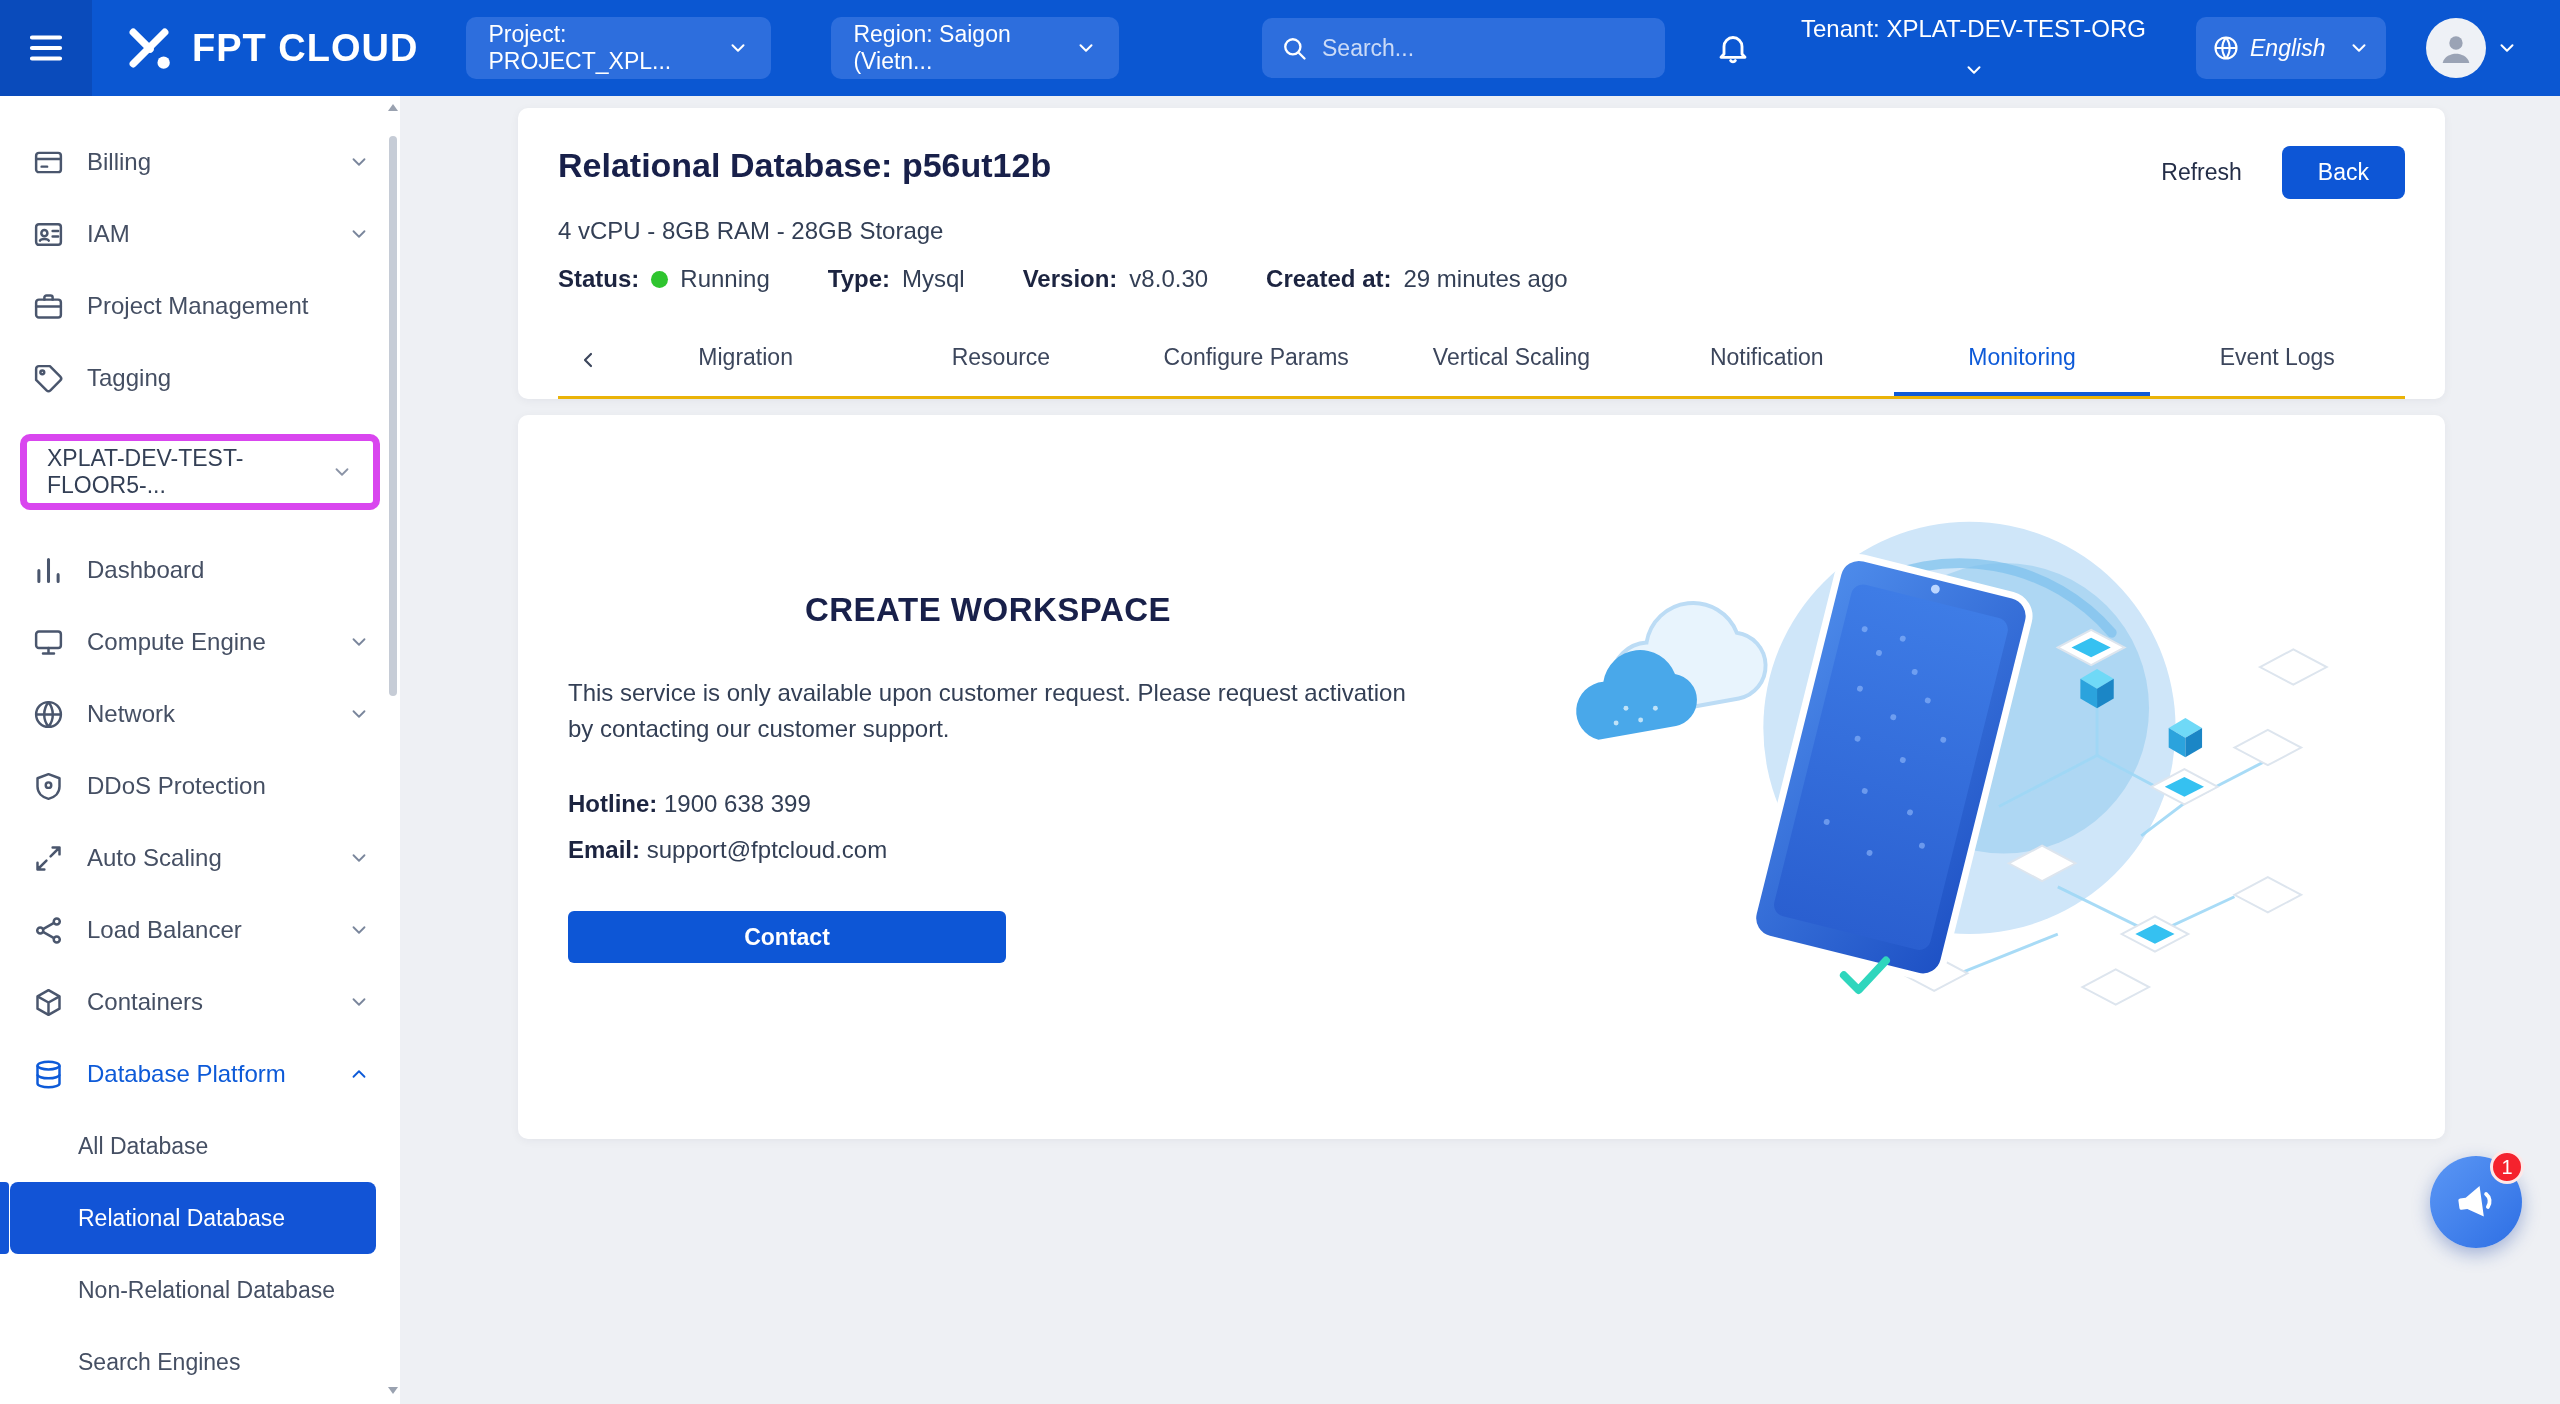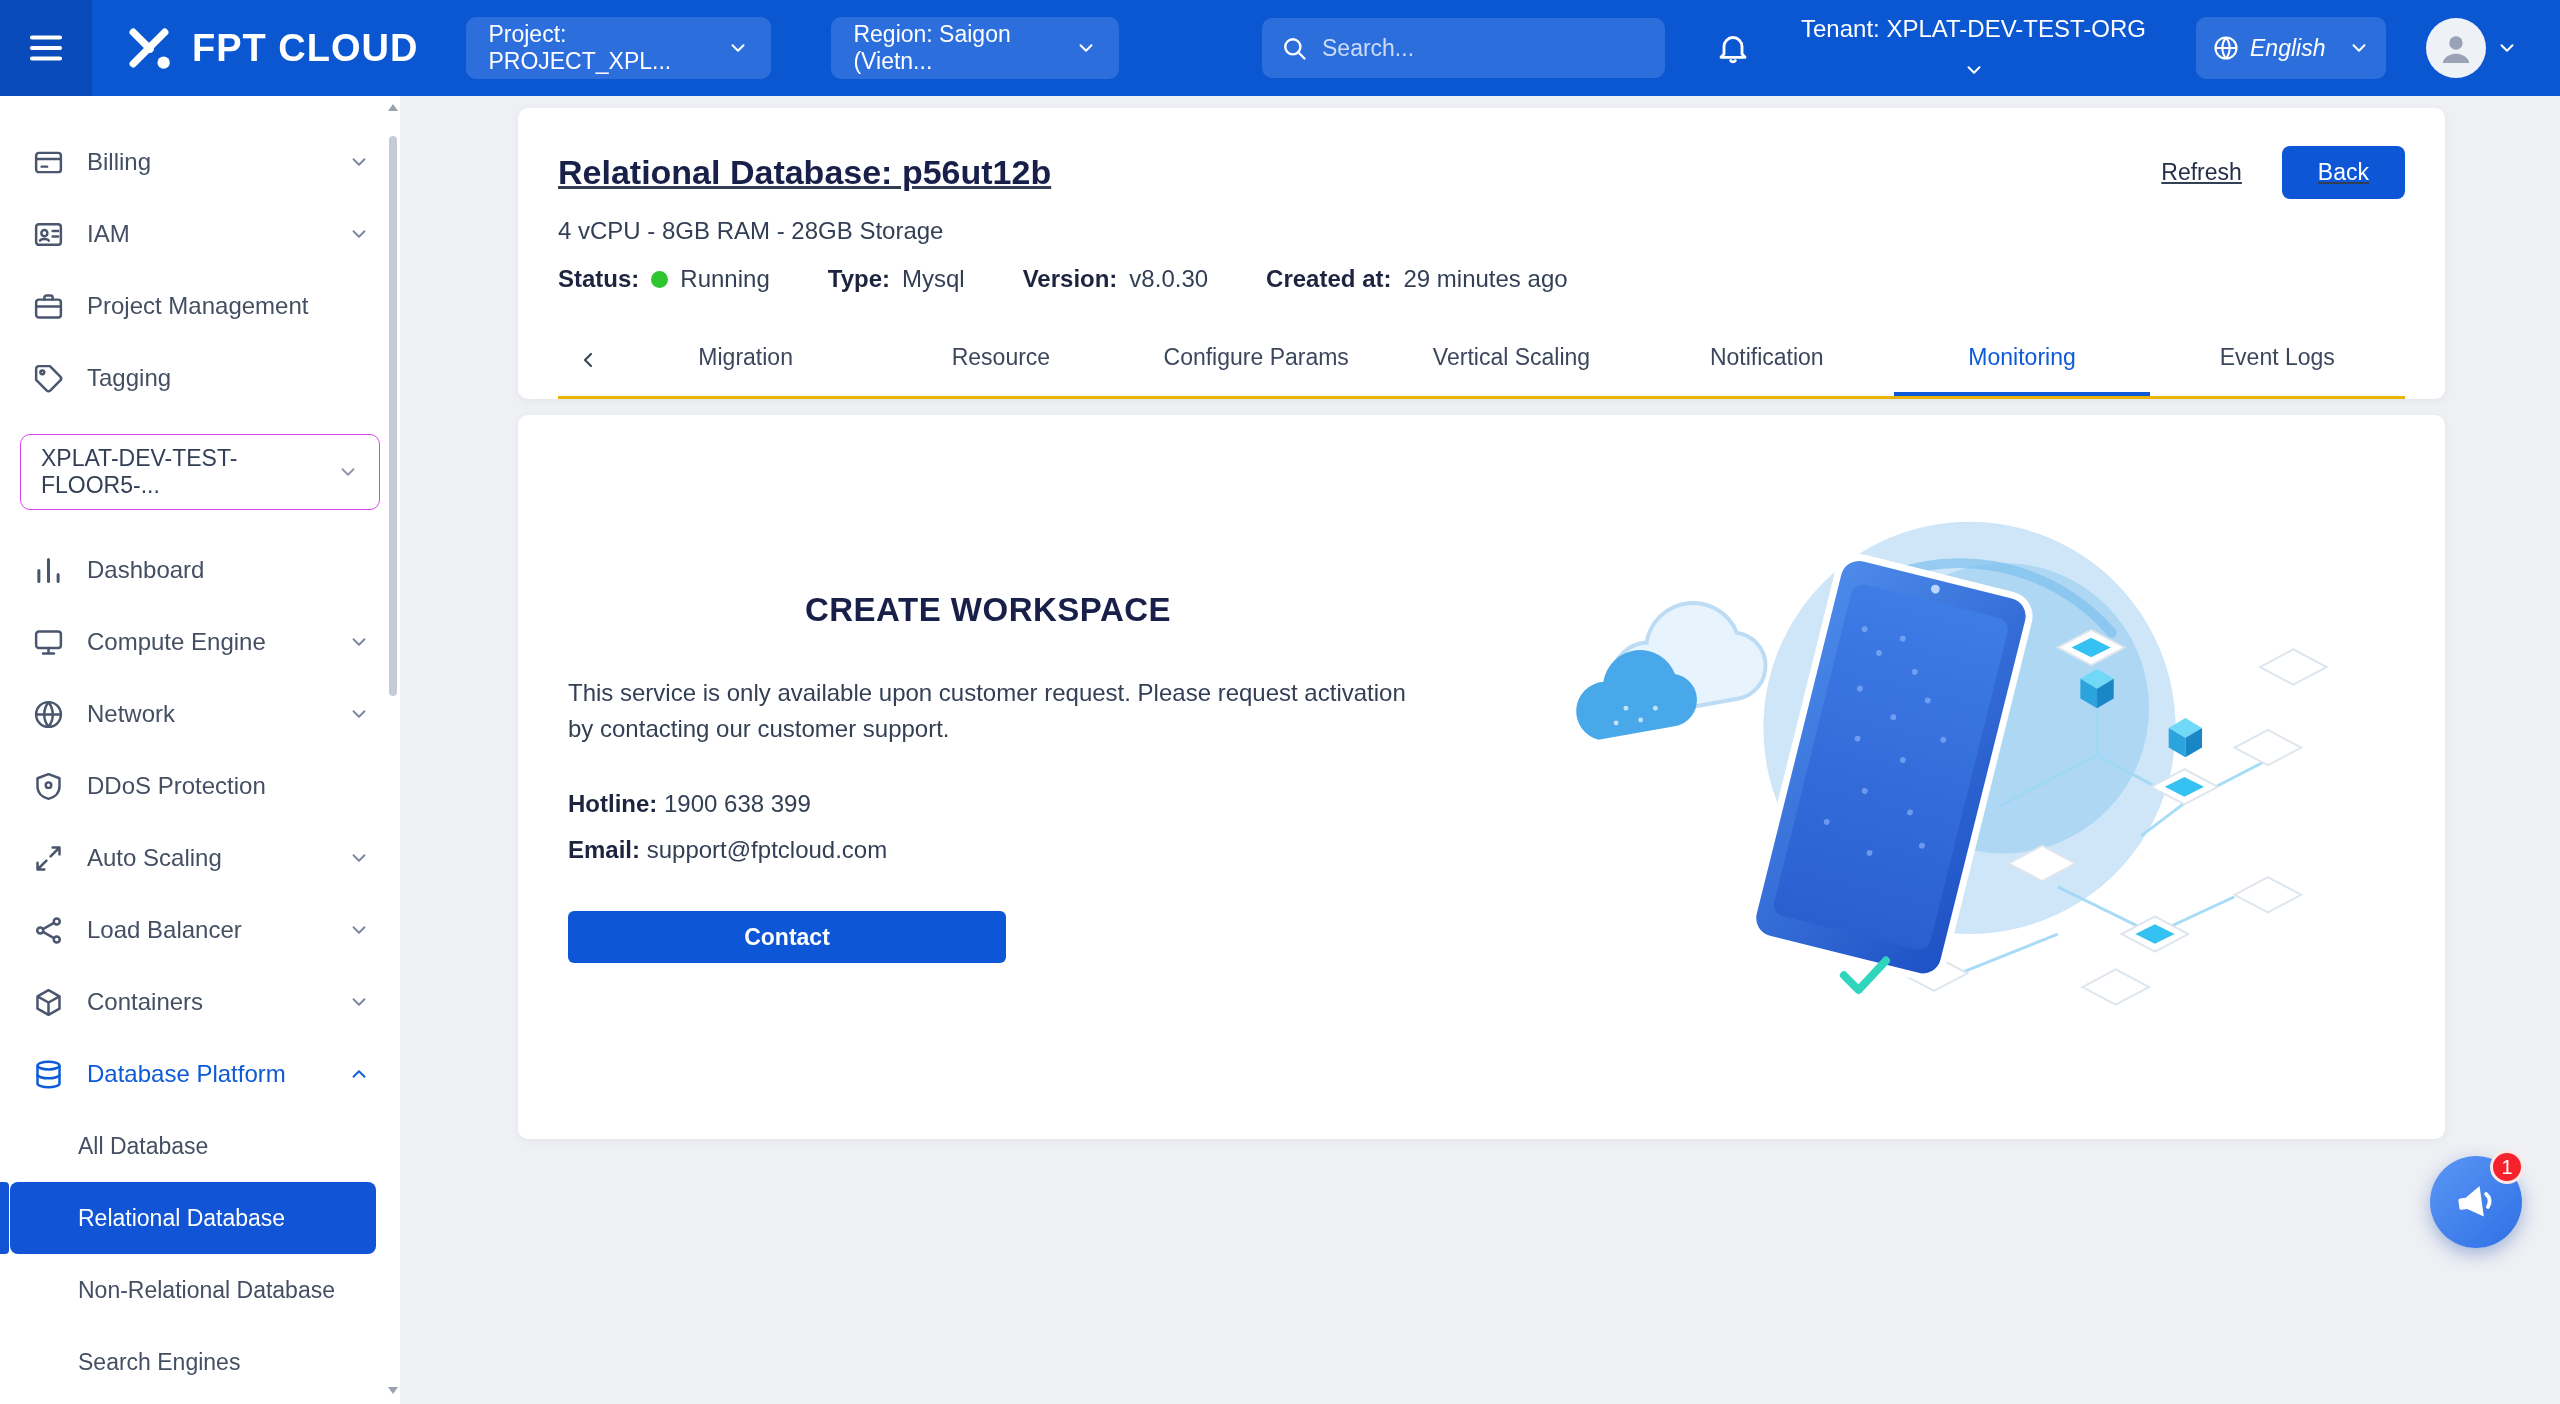--- a/index.html
+++ b/index.html
@@ -35,38 +35,38 @@
   .shell { display:flex; height:1308px; }
 
   
   .sidebar { width:400px; flex:0 0 auto; background:#fff; position:relative; padding-top:30px; overflow:hidden; }
   .nav-item { height:72px; display:flex; align-items:center; gap:22px; padding:0 30px 0 32px; font-size:24px; color:#454f63; cursor:pointer; }
   .nav-item .nav-icon { width:33px; height:33px; color:#4a566d; flex:0 0 auto; }
   .nav-item .nav-icon svg { width:100%; height:100%; display:block; }
   .nav-item .chev { margin-left:auto; color:#7a869c; display:flex; }
   .nav-item .chev svg { width:22px; height:22px; }
   .nav-item.active-parent, .nav-item.active-parent .nav-icon, .nav-item.active-parent .chev { color:#0d5ad8; }
-  .proj-select { margin:20px 20px 24px 20px; height:76px; border:1px solid #d946ef; border-radius:10px; display:flex; align-items:center; justify-content:space-between; padding:0 20px; font-size:23px; color:#333f55; cursor:pointer; background:#fff; }
+  .proj-select { margin:20px 20px 24px 20px; height:76px; border:7px solid #d946ef; border-radius:10px; display:flex; align-items:center; justify-content:space-between; padding:0 20px; font-size:23px; color:#333f55; cursor:pointer; background:#fff; }
   .proj-select .chev { color:#8b94a7; display:flex; }
   .proj-select .chev svg { width:22px; height:22px; }
   .db-child { height:72px; margin:0 24px 0 10px; border-radius:8px; display:flex; align-items:center; padding-left:68px; font-size:23px; color:#454f63; cursor:pointer; position:relative; }
   .db-child.active { background:#1254d6; color:#fff; }
   .active-strip { position:absolute; left:-10px; top:0; width:9px; height:100%; background:#1254d6; border-radius:0 4px 4px 0; }
   .sb-track { position:absolute; right:1px; top:6px; bottom:6px; width:12px; display:flex; flex-direction:column; align-items:center; }
   .sb-arrow { width:12px; height:14px; color:#9aa2b0; flex:0 0 auto; }
   .sb-arrow svg { width:12px; height:12px; display:block; }
   .sb-arrow.down { margin-top:auto; }
   .sb-thumb { margin-top:20px; width:8px; height:560px; background:#c6ccd6; border-radius:4px; cursor:grab; }
 
   
   .main { flex:1; padding:12px 115px 0 118px; }
   .card { background:#fff; border-radius:10px; box-shadow:0 2px 10px rgba(16,24,64,0.05); }
 
   .header-card { padding:38px 40px 0 40px; overflow:hidden; }
-  .hc-top { display:flex; align-items:center;text-decoration:underline; }
+  .hc-top { display:flex; align-items:flex-start; }
   .page-title { font-size:34px; font-weight:bold; color:#18204a; }
   .hc-actions { margin-left:auto; display:flex; align-items:center; gap:40px; }
   .refresh-btn { font-size:23px; color:#242e48; background:none; border:none; cursor:pointer; font-family:"Liberation Sans",sans-serif; }
   .back-btn { background:#0d56d6; color:#fff; border:none; border-radius:8px; padding:13px 36px; font-size:23px; cursor:pointer; font-family:"Liberation Sans",sans-serif; }
   .specs { margin-top:18px; font-size:24px; color:#333f55; }
   .meta-row { margin-top:20px; display:flex; align-items:center; gap:58px; font-size:24px; }
   .meta-group { display:flex; align-items:center; gap:12px; }
   .meta-label { font-weight:bold; color:#1c2440; }
   .meta-value { color:#333f55; }
   .status-dot { width:17px; height:17px; border-radius:50%; background:#2fc52f; display:inline-block; }

